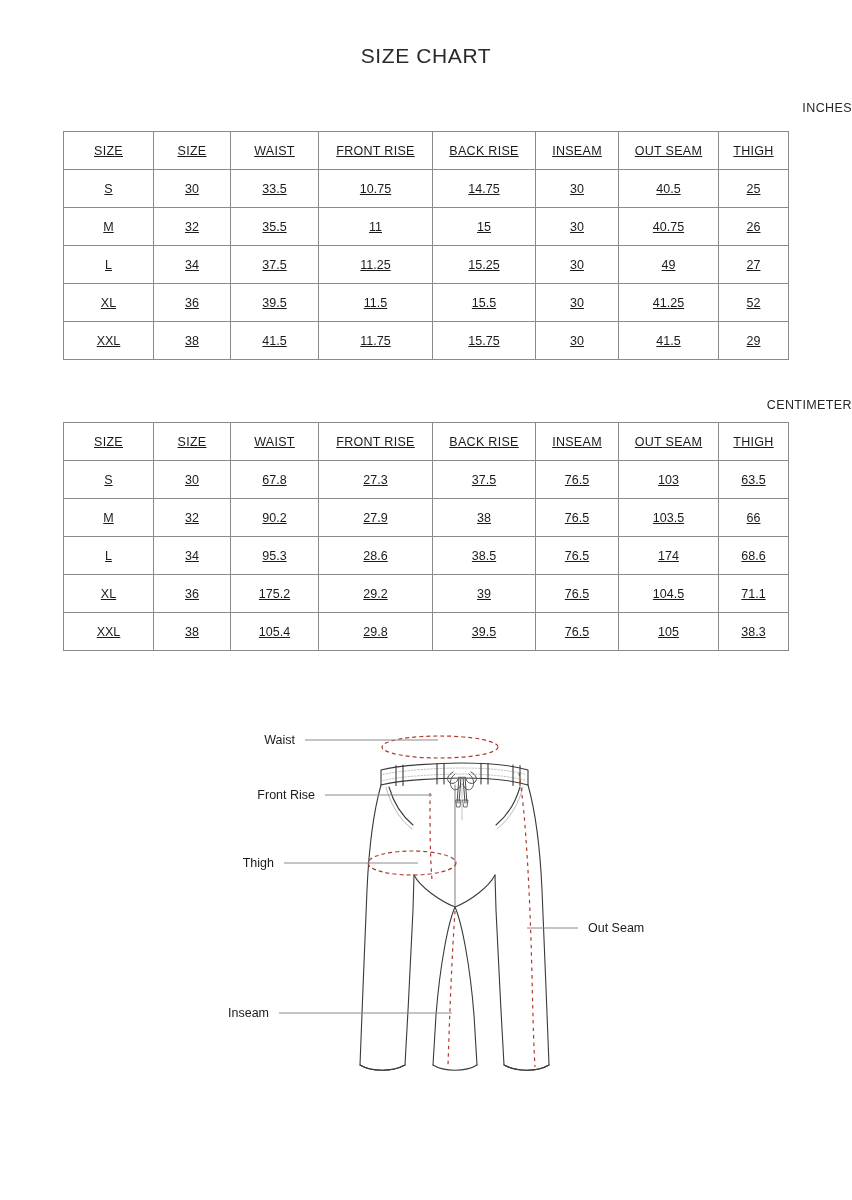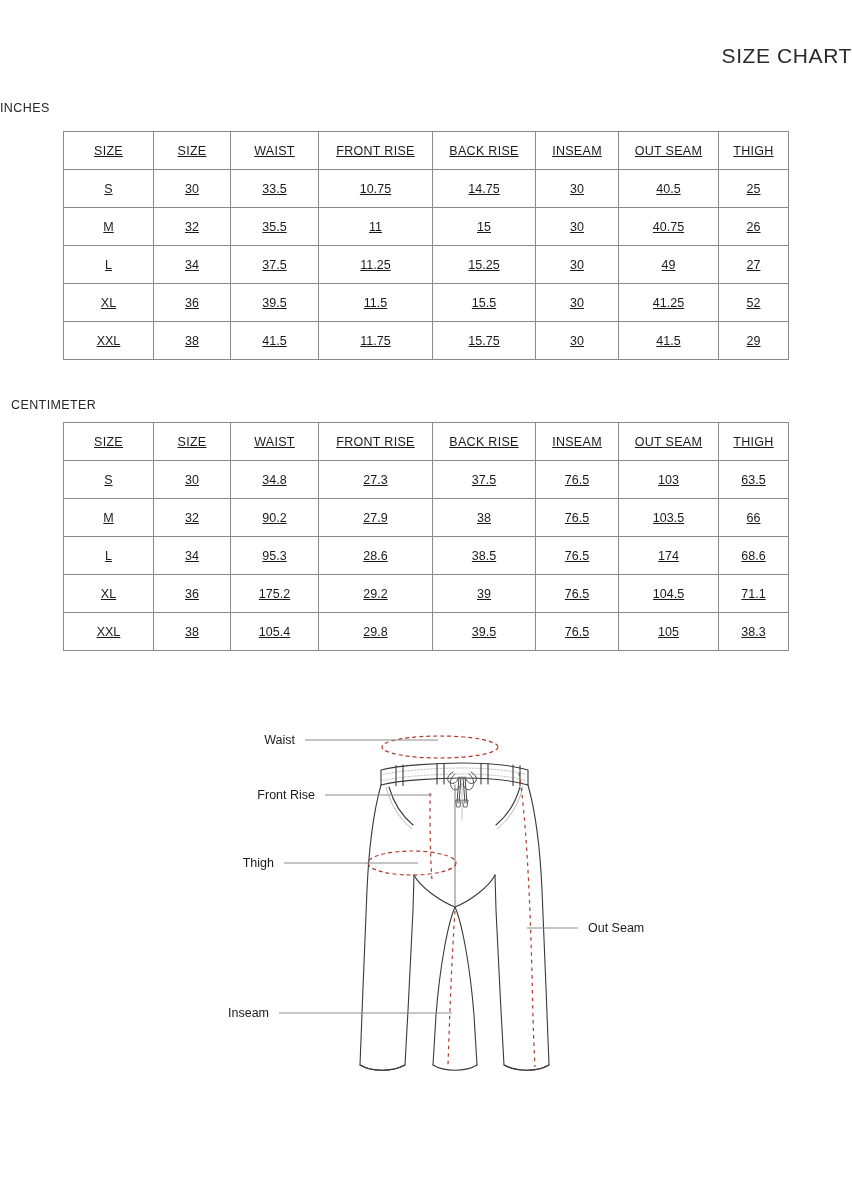--- a/index.html
+++ b/index.html
@@ -16,33 +16,33 @@
     color: #1b1b1b;
     overflow: hidden;
   }
 
   
   .page-title {
     position: absolute;
     top: 44px;
     left: 0;
     width: 852px;
-    text-align: right;
+    text-align: center;
     font-size: 21px;
     font-weight: 400;
     letter-spacing: 0.6px;
     color: #2a2a2a;
   }
 
   
   .section-caption {
     position: absolute;
     left: 0;
     width: 852px;
-    text-align: left;
+    text-align: right;
     font-size: 12.5px;
     font-weight: 400;
     letter-spacing: 0.4px;
     color: #262626;
   }
   #caption-inches { top: 101px; }
   #caption-cm     { top: 398px; padding-left: 11px; }
 
   
   .size-table {
@@ -204,21 +204,21 @@
       <th>BACK RISE</th>
       <th>INSEAM</th>
       <th>OUT SEAM</th>
       <th>THIGH</th>
     </tr>
   </thead>
   <tbody>
     <tr>
       <td>S</td>
       <td>30</td>
-      <td>34.8</td>
+      <td>67.8</td>
       <td>27.3</td>
       <td>37.5</td>
       <td>76.5</td>
       <td>103</td>
       <td>63.5</td>
     </tr>
     <tr>
       <td>M</td>
       <td>32</td>
       <td>90.2</td>

